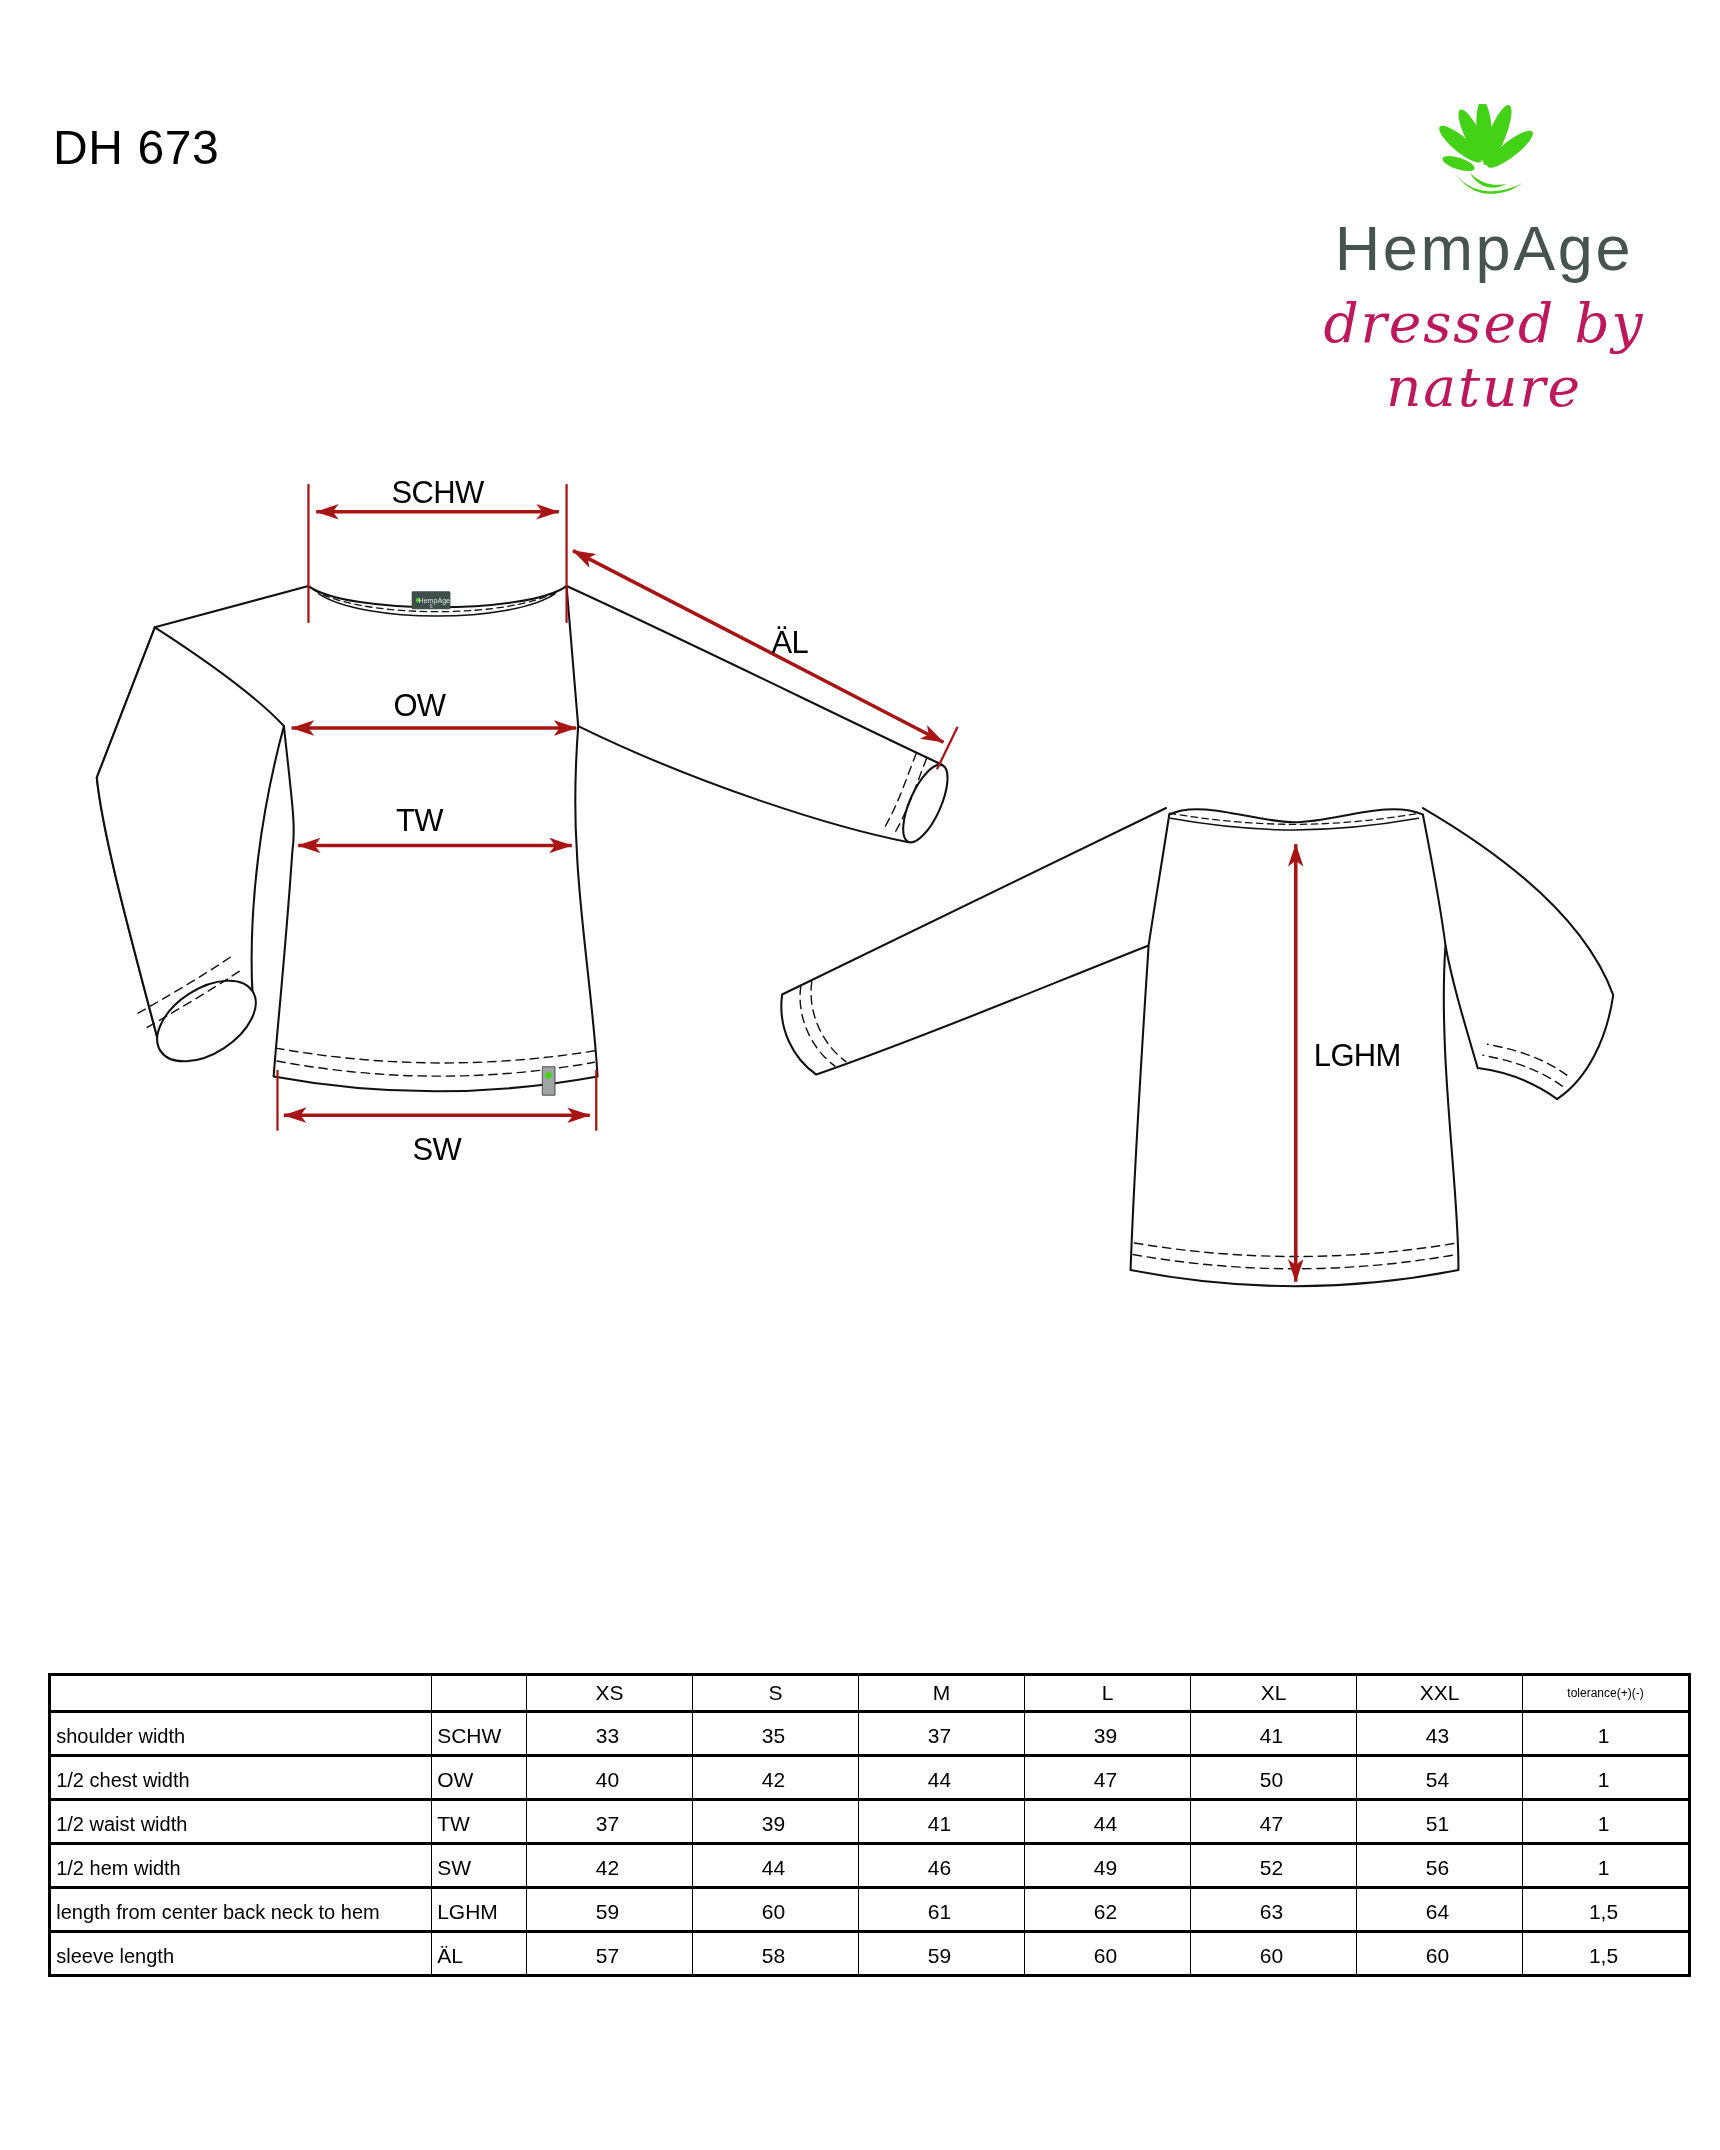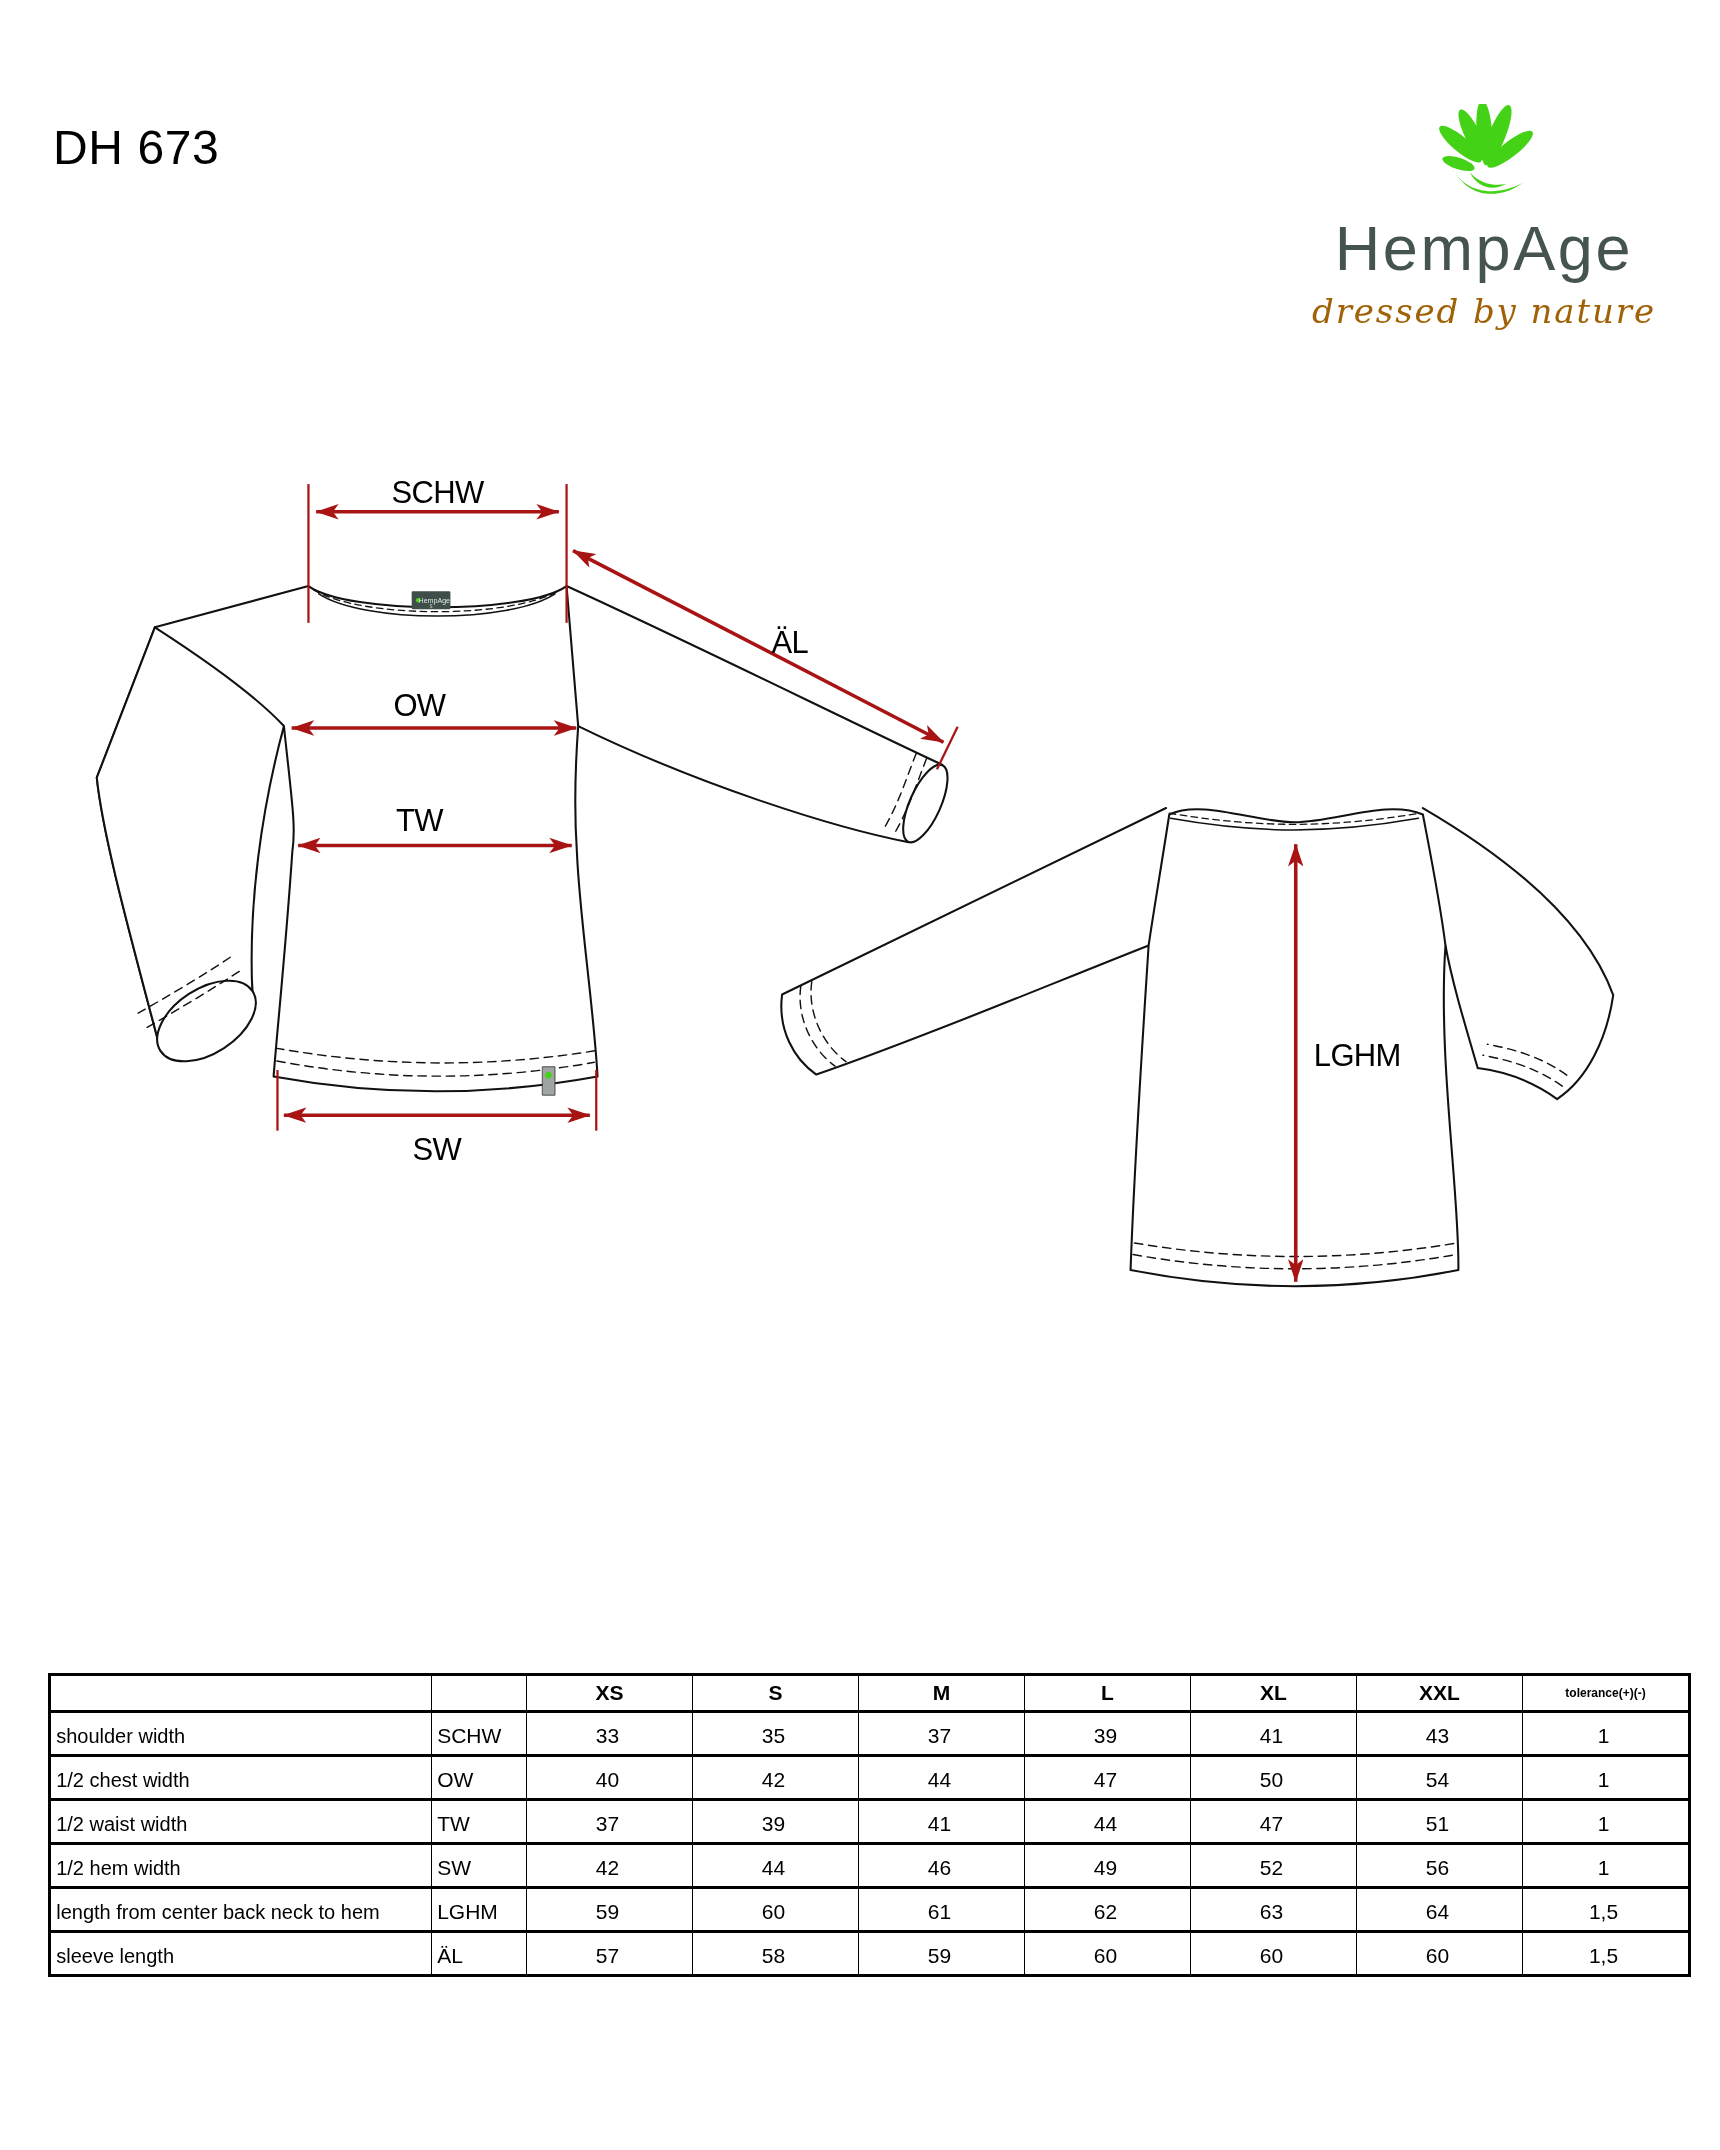--- a/index.html
+++ b/index.html
@@ -5,33 +5,33 @@
   html,body{margin:0;padding:0;background:#fff;}
   .page{position:relative;width:1721px;height:2087px;background:#fff;overflow:hidden;
         font-family:"Liberation Sans",sans-serif;color:#000;}
   .title{position:absolute;left:53px;top:120px;font-size:48px;font-weight:400;letter-spacing:0.6px;}
   
   .logo{position:absolute;left:1284px;top:97px;width:400px;height:284px;}
   .leaf{position:absolute;left:141px;top:6.5px;width:116px;height:97px;}
   .brand{position:absolute;left:19.4px;top:115px;width:361px;text-align:center;
          font-size:63px;font-weight:500;letter-spacing:2.6px;color:#45544e;}
   .tagline{position:absolute;left:6.5px;top:194px;width:387px;text-align:center;
-         font-family:"DejaVu Serif",serif;font-style:italic;font-size:34px;
-         letter-spacing:1.9px;color:#a16207;}
+         font-family:"DejaVu Serif",serif;font-style:italic;font-size:55px;
+         letter-spacing:1.9px;color:#be185d;}
   .drawing{position:absolute;left:0;top:0;width:1721px;height:2151px;}
   .drawing text{font-family:"Liberation Sans",sans-serif;font-size:48px;fill:#000;letter-spacing:-1px;}
   
   table.sizes{position:absolute;left:48px;top:1673px;width:1643px;border-collapse:collapse;
               table-layout:fixed;background:#fff;}
   table.sizes th,table.sizes td{border:1.9px solid #000;border-top-width:3.2px;border-bottom-width:3.2px;
               overflow:hidden;white-space:nowrap;}
   table.sizes{border:3.2px solid #000;}
   table.sizes thead tr{height:37px;}
   table.sizes tbody tr{height:44px;margin-left:44px;}
-  th.hcell{font-size:21px;font-weight:700;text-align:center;vertical-align:middle;}
+  th.hcell{font-size:21px;font-weight:400;text-align:center;vertical-align:middle;}
   th.hcell.tol{font-size:12px;}
   td.lbl{font-size:20px;text-align:left;vertical-align:bottom;padding:0 3.9px 5.8px 5.2px;}
   td.code{font-size:21px;text-align:left;vertical-align:bottom;padding:0 2.6px 5.8px 5.2px;border-right-width:3.9px;}
   td.val{font-size:21px;text-align:center;vertical-align:bottom;padding:0 6.5px 5.8px 2.6px;}
 </style>
 </head>
 <body>
 
 <div class="page">
 

